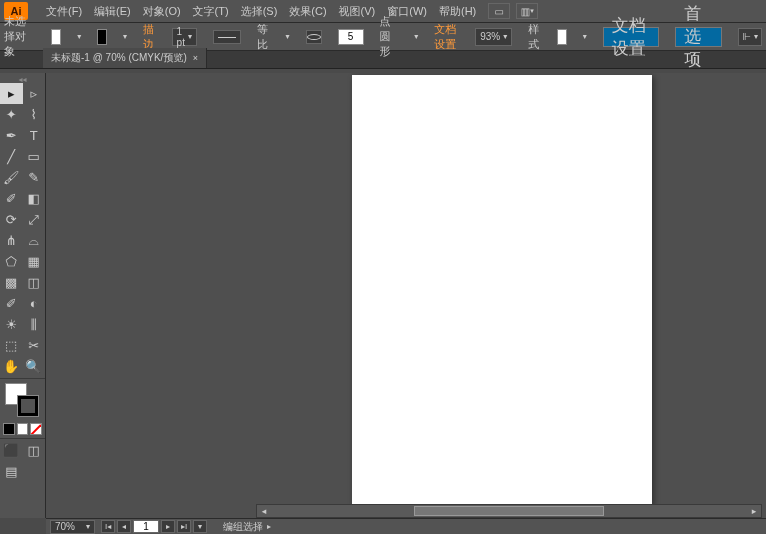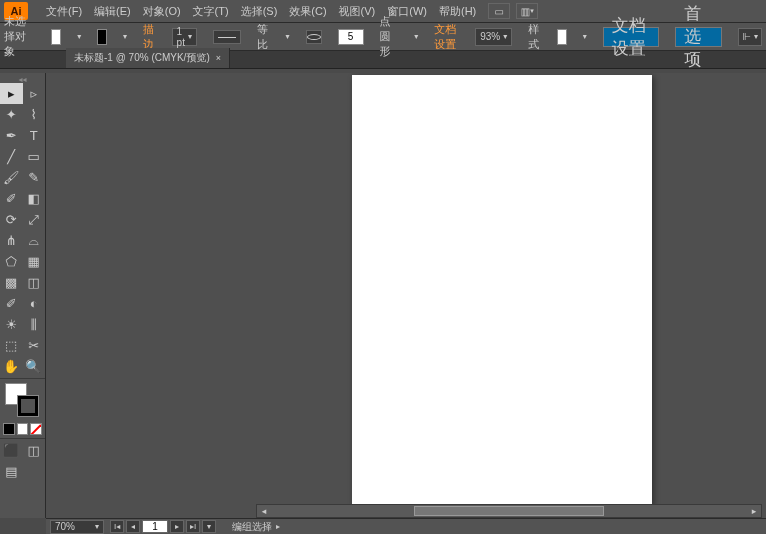--- a/index.html
+++ b/index.html
@@ -14,21 +14,21 @@
 .swatch { width: 16px; height: 16px; border: 1px solid #888; }
 .swatch.white { background: #fff; }
 .dd { height: 18px; background: #3a3a3a; border: 1px solid #666; display: flex; align-items: center; padding: 4px 4px; gap: 3px; font-size: 10px; }
 .dd-arrow { font-size: 8px; }
 .stroke-preview { width: 48px; height: 14px; background: #3a3a3a; border: 1px solid #666; position: relative; }
 .stroke-preview::after { content: ""; position: absolute; left: 4px; right: 4px; top: 50%; border-top: 1px solid #ccc; }
 .profile-preview { width: 24px; height: 14px; background: #3a3a3a; border: 1px solid #666; display: flex; align-items: center; justify-content: center; }
 .profile-oval { width: 14px; height: 6px; border: 1px solid #ccc; border-radius: 50%; }
 .num-input { width: 26px; height: 16px; background: #fff; color: #000; border: 1px solid #888; font-size: 10px; text-align: center; }
 .btn { height: 18px; background: #0369a1; border: 1px solid #777; padding: 9px 8px; display: flex; align-items: center; font-size: 17px; cursor: pointer; }
-.tabbar { height: 18px; background: #3a3a3a; display: flex; align-items: flex-end; padding-left: 66px; border-bottom: 1px solid #222; }
+.tabbar { height: 18px; background: #3a3a3a; display: flex; align-items: flex-end; padding-left: 43px; border-bottom: 1px solid #222; }
 .tab { background: #4a4a4a; padding: 3px 8px; font-size: 10px; border-right: 1px solid #2a2a2a; display: flex; align-items: center; gap: 6px; }
 .tab-close { font-size: 9px; cursor: pointer; }
 .workspace { position: absolute; left: 0; top: 73px; right: 0; bottom: 16px; display: flex; }
 .toolbox { width: 46px; background: #535353; border-right: 1px solid #2a2a2a; padding-top: 2px; }
 .tool-grip { height: 8px; display: flex; justify-content: center; align-items: center; color: #888; font-size: 8px; }
 .tool-row { display: flex; }
 .tool { width: 23px; height: 21px; display: flex; align-items: center; justify-content: center; cursor: pointer; font-size: 13px; }
 .tool.sel { background: #d8d8d8; color: #222; }
 .tool-sep { height: 1px; background: #3a3a3a; margin: 1px 0; }
 .fill-stroke { position: relative; height: 38px; margin: 2px 3px; }
@@ -41,21 +41,21 @@
 .mini-sw.white { background: #fff; }
 .mini-sw.none { background: #fff; position: relative; overflow: hidden; }
 .mini-sw.none::after { content: ""; position: absolute; left: -2px; right: -2px; top: 50%; border-top: 2px solid red; transform: rotate(-45deg); }
 .canvas-area { flex: 1; background: #4f4f4f; position: relative; overflow: hidden; }
 .artboard { position: absolute; left: 306px; top: 2px; width: 300px; height: 430px; background: #fff; box-shadow: 2px 2px 6px rgba(0,0,0,0.4); }
 .hscroll { position: absolute; left: 210px; right: 4px; bottom: 0; height: 14px; background: #5a5a5a; border: 1px solid #3a3a3a; display: flex; align-items: center; }
 .hscroll-arrow { width: 14px; text-align: center; font-size: 9px; }
 .hscroll-track { flex: 1; position: relative; height: 10px; }
 .hscroll-thumb { position: absolute; left: 30%; width: 40%; height: 100%; background: #777; border: 1px solid #999; }
 .statusbar { position: absolute; left: 46px; right: 0; bottom: 0; height: 16px; background: #535353; border-top: 1px solid #2a2a2a; display: flex; align-items: center; font-size: 10px; }
-.status-dd { height: 14px; background: #3a3a3a; border: 1px solid #666; padding: 0 4px; margin-left: 4px; display: flex; align-items: center; gap: 20px; }
+.status-dd { height: 14px; background: #3a3a3a; border: 1px solid #666; padding: 0 4px; margin-left: 4px; display: flex; align-items: center; gap: 11px; }
 .status-nav { display: flex; align-items: center; margin-left: 6px; gap: 2px; }
 .nav-btn { width: 14px; height: 13px; background: #3a3a3a; border: 1px solid #666; display: flex; align-items: center; justify-content: center; font-size: 8px; cursor: pointer; }
 .page-input { width: 26px; height: 13px; background: #fff; color: #000; border: 1px solid #666; text-align: center; font-size: 10px; }
 .status-label { margin-left: 16px; }
 </style>
 </head>
 <body>
 
 <div class="menubar">
   <div class="app-logo">Ai</div>

